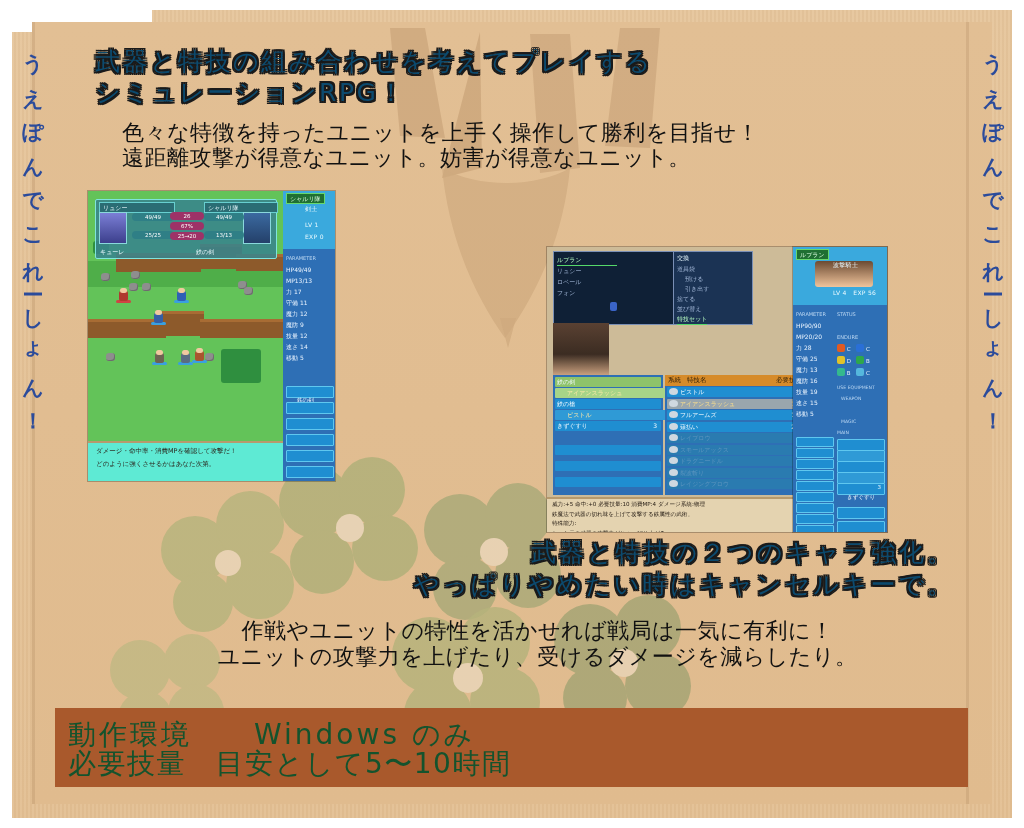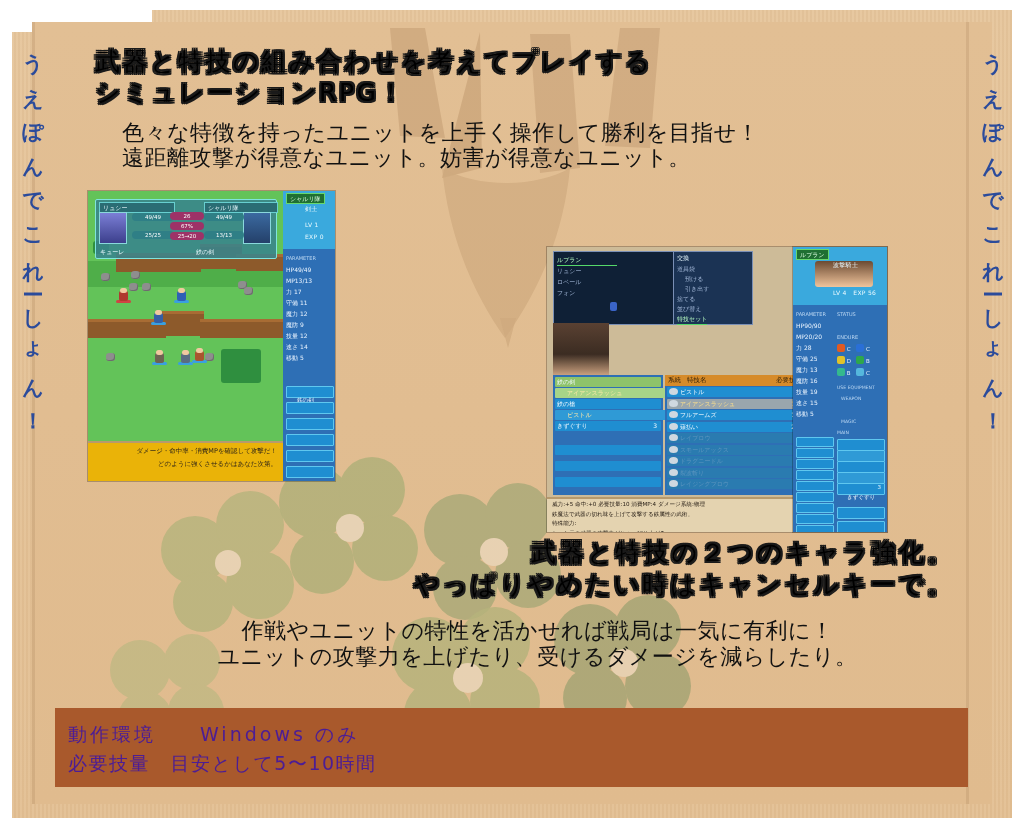--- a/index.html
+++ b/index.html
@@ -48,21 +48,21 @@
     writing-mode:vertical-rl;text-orientation:upright;
     font-family:"DejaVu Sans","Liberation Sans",sans-serif;
     font-size:21px;letter-spacing:11px;color:#2b4b9b;font-weight:bold;
     line-height:1;
   }
   .vtext.left{left:22px;}
   .vtext.right{left:982px;}
 
   
   .outlined{
-    color:#000000;
+    color:#0c4a6e;
     text-shadow:
       -2px -2px 0 #1a1a1a, 2px -2px 0 #1a1a1a, -2px 2px 0 #1a1a1a, 2px 2px 0 #1a1a1a,
       -2px 0 0 #1a1a1a, 2px 0 0 #1a1a1a, 0 -2px 0 #1a1a1a, 0 2px 0 #1a1a1a;
   }
   .h1{
     position:absolute;left:95px;top:46px;width:800px;
     font-size:25px;line-height:31px;letter-spacing:2.5px;font-weight:normal;
   }
   .h2{
     position:absolute;left:122px;top:120px;width:810px;
@@ -77,21 +77,21 @@
     font-size:22px;line-height:26px;letter-spacing:0.5px;color:#111111;
   }
 
   
   .footer{
     position:absolute;left:55px;top:708px;width:913px;height:79px;
     background:#a9592c;
   }
   .footer-text{
     position:absolute;left:68px;top:720px;width:880px;
-    color:#4c1d95;font-size:19px;line-height:29px;letter-spacing:3px;
+    color:#14532d;font-size:28px;line-height:29px;letter-spacing:3px;
   }
   .footer-text .l2{letter-spacing:1.5px;}
 
   
   .shot{position:absolute;box-shadow:0 0 0 1px rgba(0,0,0,.25);overflow:hidden;
         font-family:"DejaVu Sans",sans-serif;}
   .shot1{left:88px;top:191px;width:247px;height:290px;background:#2e6fb5;}
 
   .map{position:absolute;left:0;top:0;width:195px;height:250px;
        background:#63c359;overflow:hidden;}
@@ -99,21 +99,21 @@
   .map .cliff{position:absolute;background:#8d5a2b;border-top:3px solid #a86c34;}
   .map .rock{position:absolute;width:9px;height:8px;background:#8e8e8e;border-radius:40%;
              box-shadow:inset -1px -1px 0 #6d6d6d;}
   .map .bush{position:absolute;background:#2f8f3f;border-radius:3px;}
   .unit{position:absolute;width:11px;height:13px;}
   .unit .plate{position:absolute;left:-2px;top:11px;width:15px;height:3px;border-radius:2px;}
   .unit .body{position:absolute;left:1px;top:2px;width:9px;height:10px;border-radius:2px;}
   .unit .head{position:absolute;left:2px;top:-1px;width:7px;height:5px;border-radius:3px;background:#f0c9a0;}
 
   .msgbox{position:absolute;left:0;top:250px;width:195px;height:40px;
-          background:#eab308;border-top:2px solid #b79a6d;text-align:right;}
+          background:#5eead4;border-top:2px solid #b79a6d;}
   .msgbox p{margin:0;padding:4px 6px 0 8px;font-size:6.5px;line-height:9px;color:#2a2118;}
 
   
   .preview{position:absolute;left:7px;top:8px;width:180px;height:58px;
            background:rgba(56,132,140,.88);border:1px solid #7fe4dd;border-radius:2px;}
   .nametag{position:absolute;top:2px;height:9px;background:#2a6d74;border:1px solid #67cfd0;
            font-size:6px;color:#eafaff;line-height:9px;padding:0 3px;white-space:nowrap;}
   .pv-portrait{position:absolute;top:12px;width:26px;height:30px;border:1px solid #8ad8dc;}
   .bar{position:absolute;height:8px;border-radius:4px;font-size:5.5px;color:#fff;
        line-height:8px;text-align:center;}

